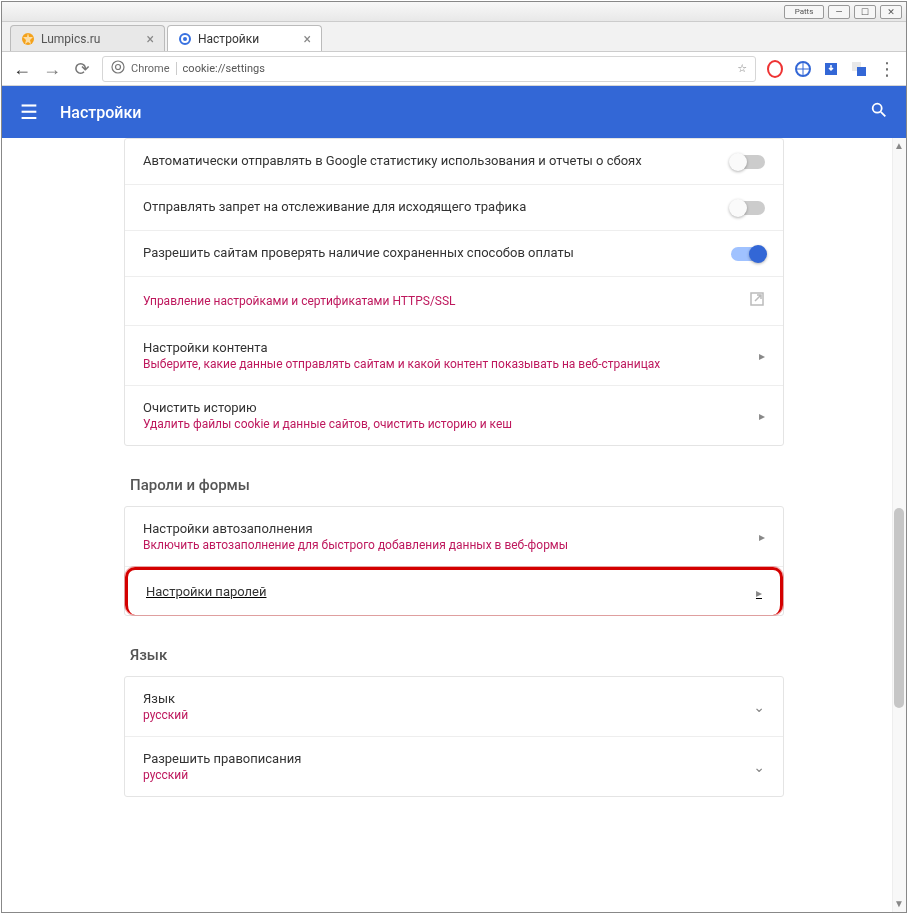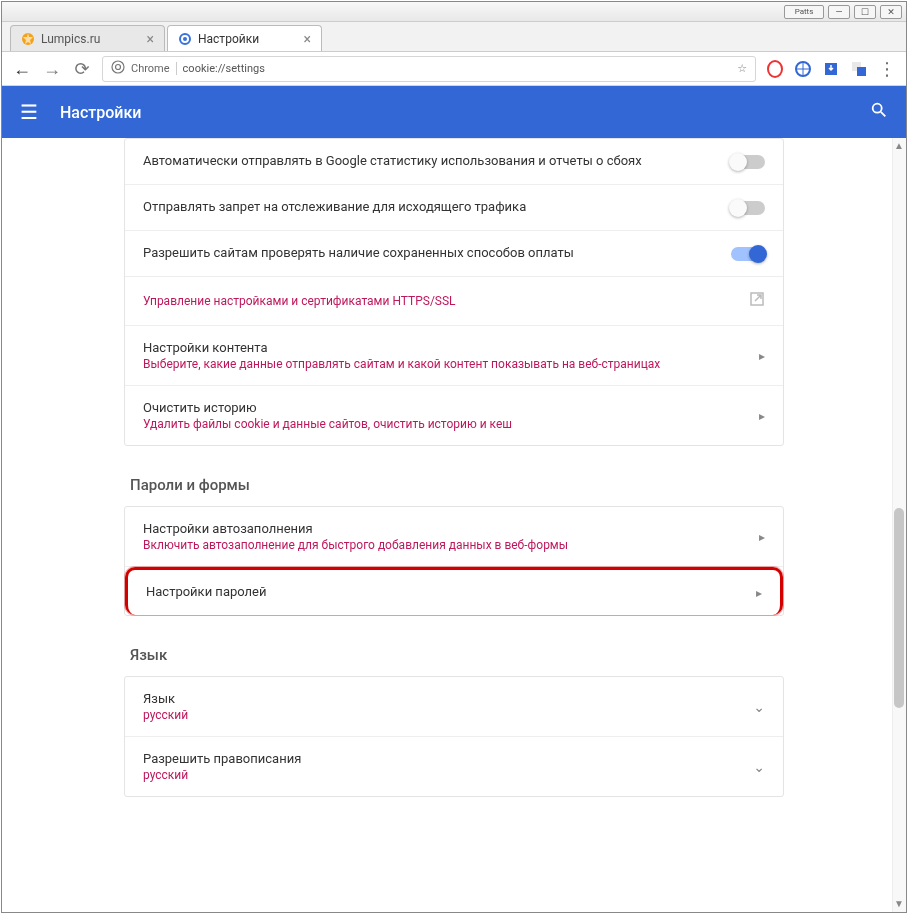--- a/index.html
+++ b/index.html
@@ -218,20 +218,21 @@
 }
 .toggle.on { background: #a0c2ff; }
 .toggle.on::after { left: 18px; background: #3367d6; }
 .arrow-icon { color: #888; font-size: 12px; flex-shrink: 0; }
 .ext-link-icon { color: #aaa; font-size: 16px; flex-shrink: 0; }
 .chevron-down { color: #888; font-size: 14px; flex-shrink: 0; }
 .highlight {
   border: 3px solid #d40000;
   border-radius: 10px;
   box-shadow: 0 0 0 1px rgba(212,0,0,0.3);
+  text-decoration: underline;
 }
 .scrollbar-fake {
   position: absolute;
   right: 0;
   top: 0;
   bottom: 0;
   width: 14px;
   background: #f8f8f8;
   border-left: 1px solid #eee;
 }

